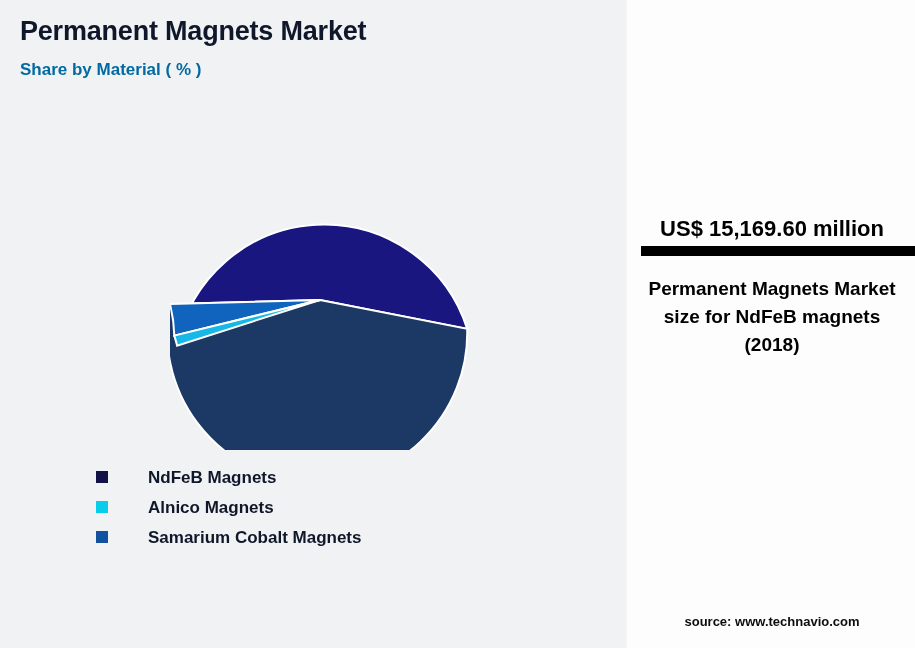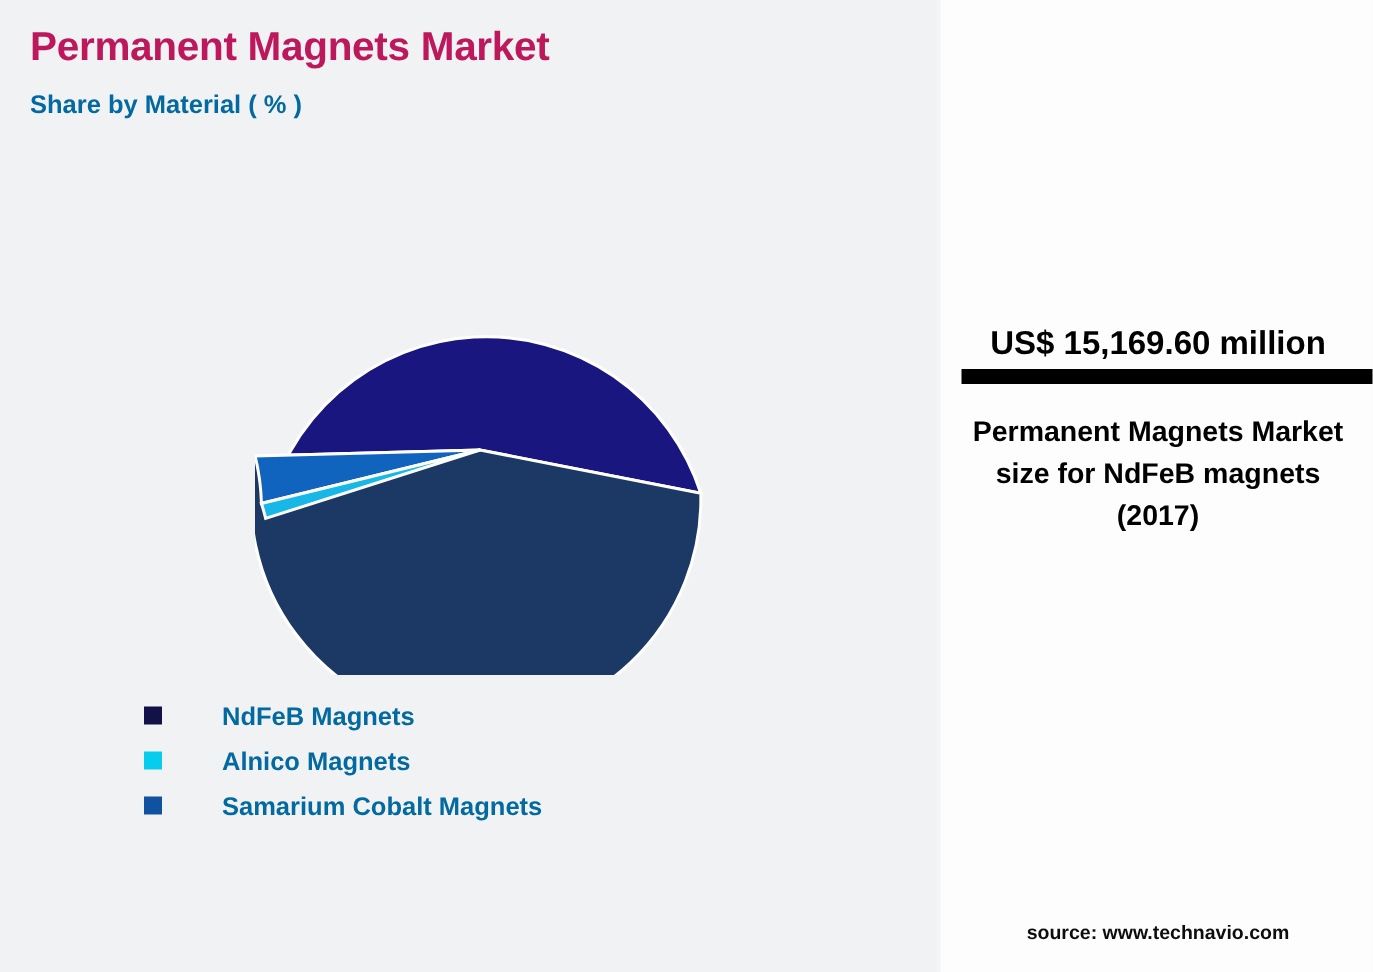--- a/index.html
+++ b/index.html
@@ -29,21 +29,21 @@
     width: 625px;
     height: 648px;
     background: #f1f2f4;
   }
   #chart-title {
     position: absolute;
     left: 20px;
     top: 16px;
     font-size: 27px;
     font-weight: bold;
-    color: #be185d;
+    color: #0f172a;
     letter-spacing: -0.2px;
     white-space: nowrap;
   }
   #chart-subtitle {
     position: absolute;
     left: 20px;
     top: 60px;
     font-size: 17px;
     font-weight: bold;
     color: #0369a1;
@@ -78,21 +78,21 @@
   }
   .legend-swatch {
     width: 12px;
     height: 12px;
     flex: 0 0 12px;
     margin-right: 40px;
   }
   .legend-label {
     font-size: 17px;
     font-weight: bold;
-    color: #0369a1;
+    color: #0f172a;
     white-space: nowrap;
     line-height: 1;
   }
 
   
   #right-panel {
     position: absolute;
     left: 625px;
     top: 0;
     width: 290px;
@@ -180,19 +180,19 @@
       </div>
 
   </div>
 
   <div id="right-panel">
 
     <div id="kpi-value">US$ 15,169.60 million</div>
 
     <div id="kpi-rule"></div>
 
-    <div id="kpi-caption">Permanent Magnets Market size for NdFeB magnets (2017)</div>
+    <div id="kpi-caption">Permanent Magnets Market size for NdFeB magnets (2018)</div>
 
     <div id="source-note">source: www.technavio.com</div>
 
   </div>
 
 </div>
 
 </body></html>

